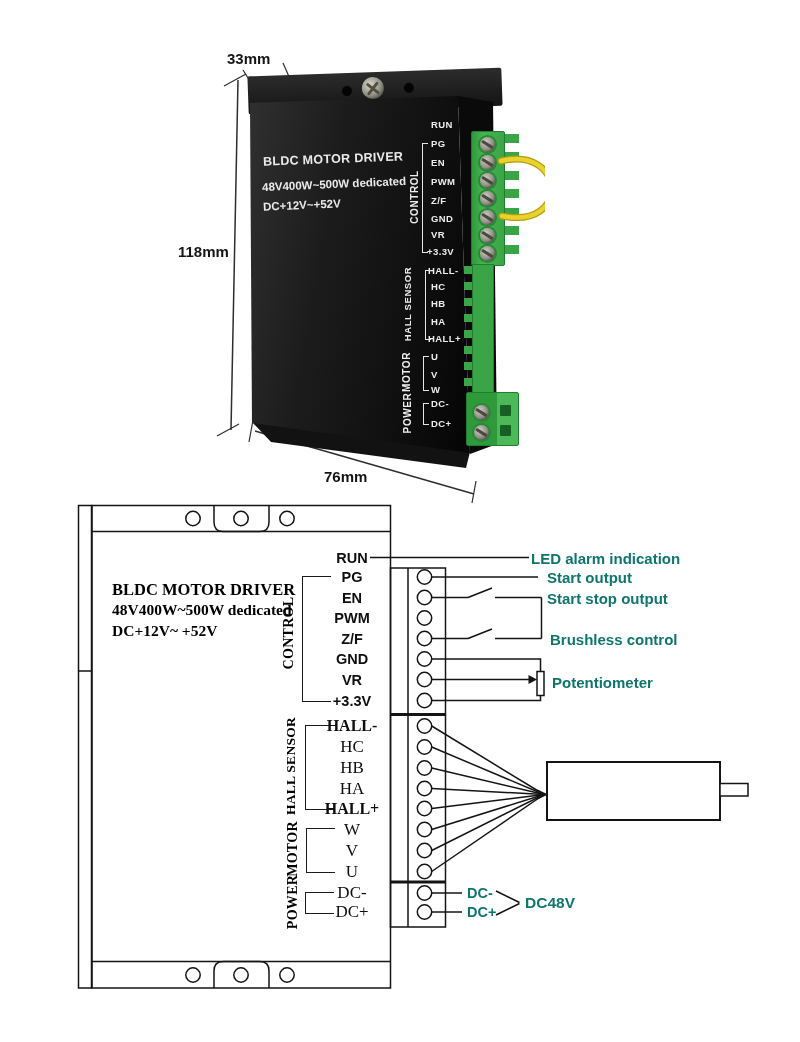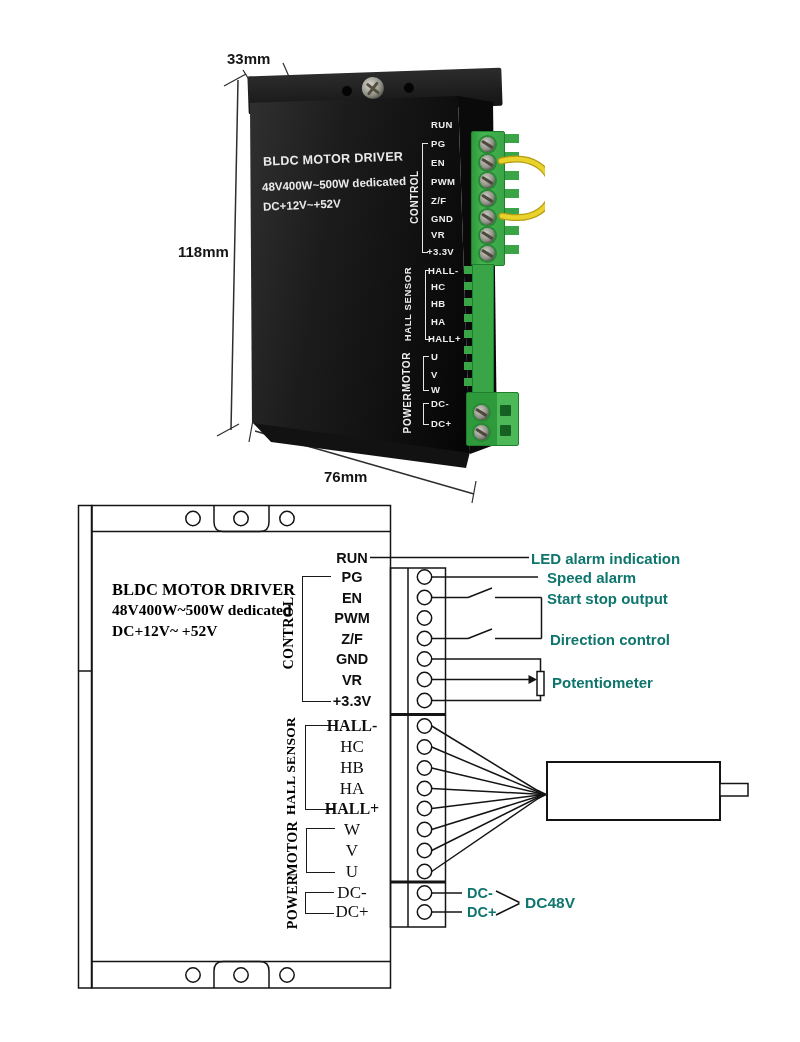--- a/index.html
+++ b/index.html
@@ -262,21 +262,21 @@
   <div class="pin serif" style="top:768px">HB</div>
   <div class="pin serif" style="top:788.5px">HA</div>
   <div class="pin serifb" style="top:808.5px">HALL+</div>
   <div class="pin serif" style="top:829.5px">W</div>
   <div class="pin serif" style="top:850.5px">V</div>
   <div class="pin serif" style="top:871.5px">U</div>
   <div class="pin serif" style="top:893px">DC-</div>
   <div class="pin serif" style="top:912px">DC+</div>
 
   <div class="ann" style="left:531px;top:557.5px">LED alarm indication</div>
-  <div class="ann" style="left:547px;top:577px">Speed alarm</div>
+  <div class="ann" style="left:547px;top:577px">Start output</div>
   <div class="ann" style="left:547px;top:597.5px">Start stop output</div>
-  <div class="ann" style="left:550px;top:638.5px">Direction control</div>
+  <div class="ann" style="left:550px;top:638.5px">Brushless control</div>
   <div class="ann" style="left:552px;top:681.5px">Potentiometer</div>
   <div class="ann" style="left:467px;top:893px;font-size:14.5px">DC-</div>
   <div class="ann" style="left:467px;top:912px;font-size:14.5px">DC+</div>
   <div class="ann" style="left:525px;top:902.5px;font-size:15.5px">DC48V</div>
 
 </div>
 
 </body></html>

